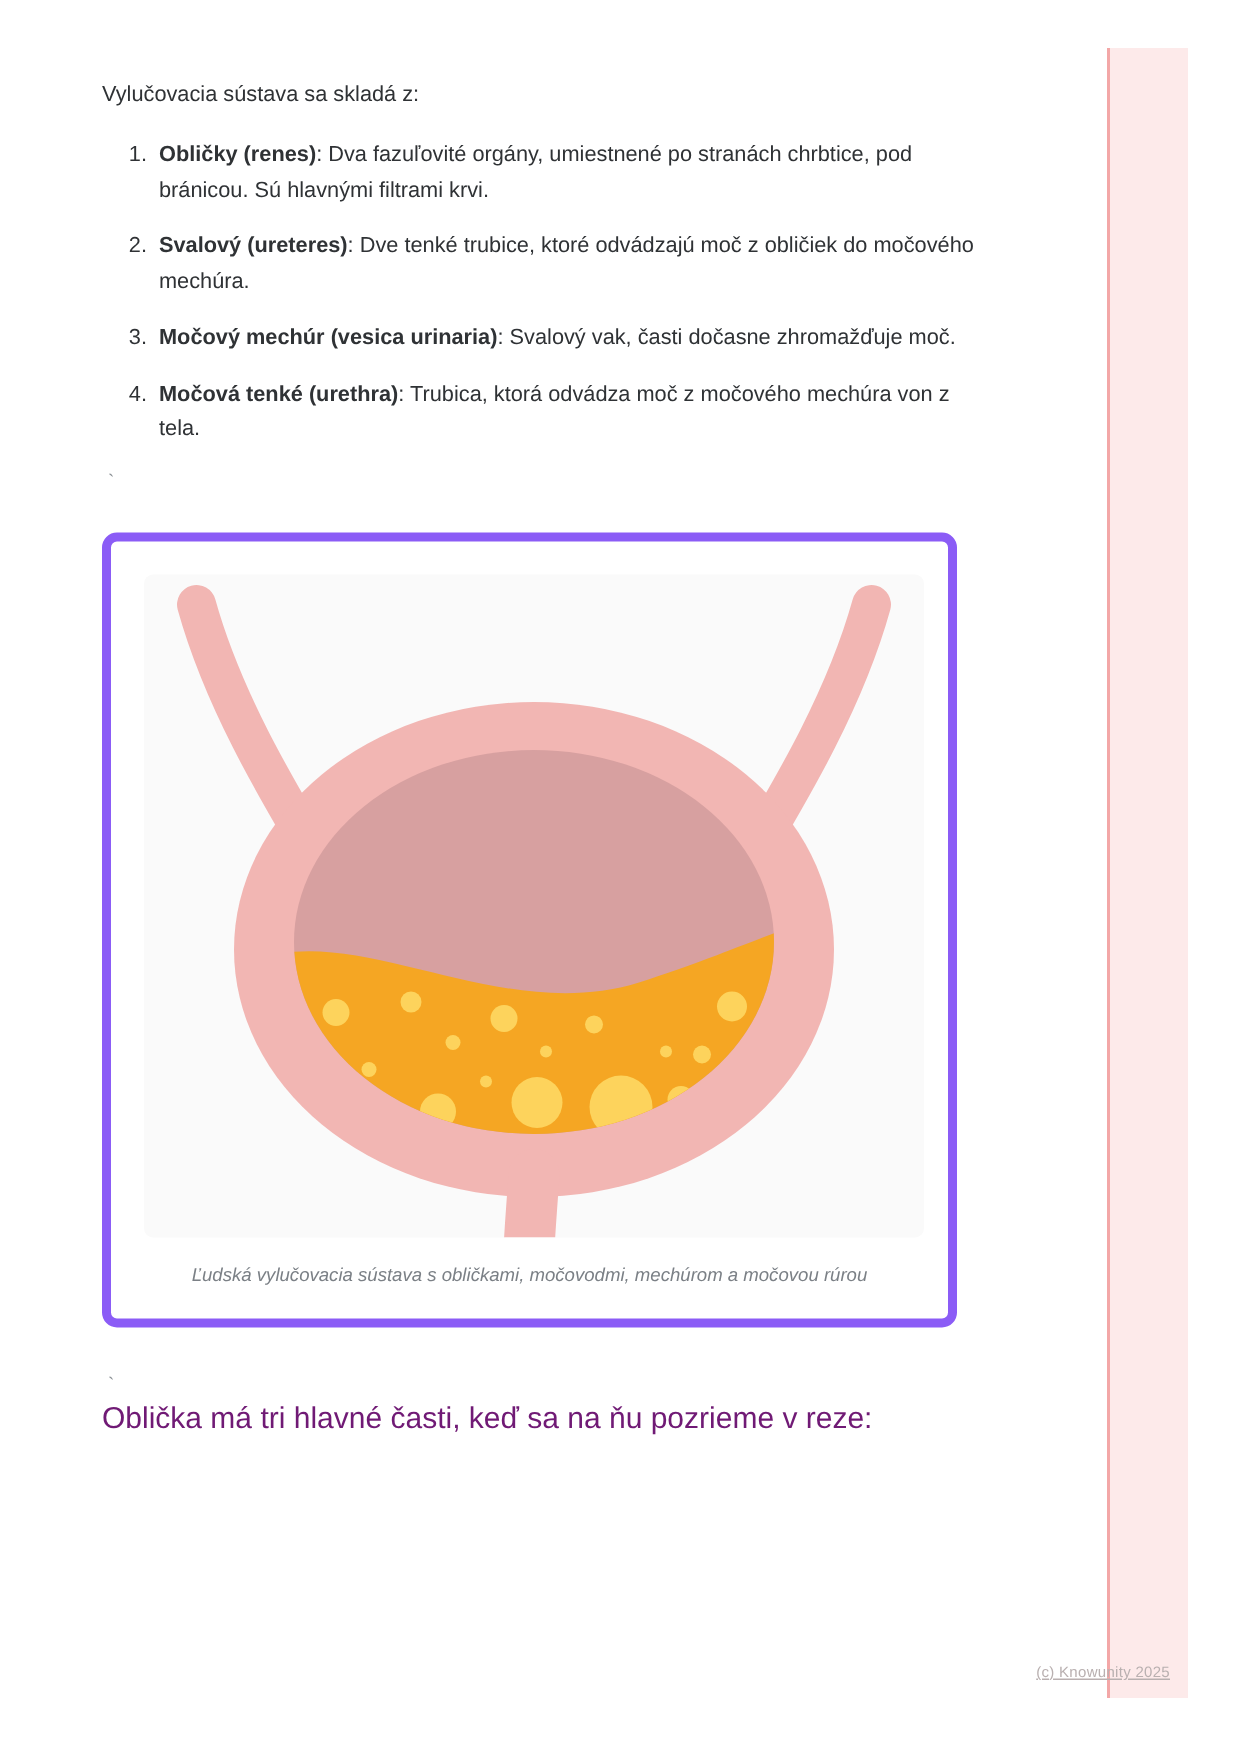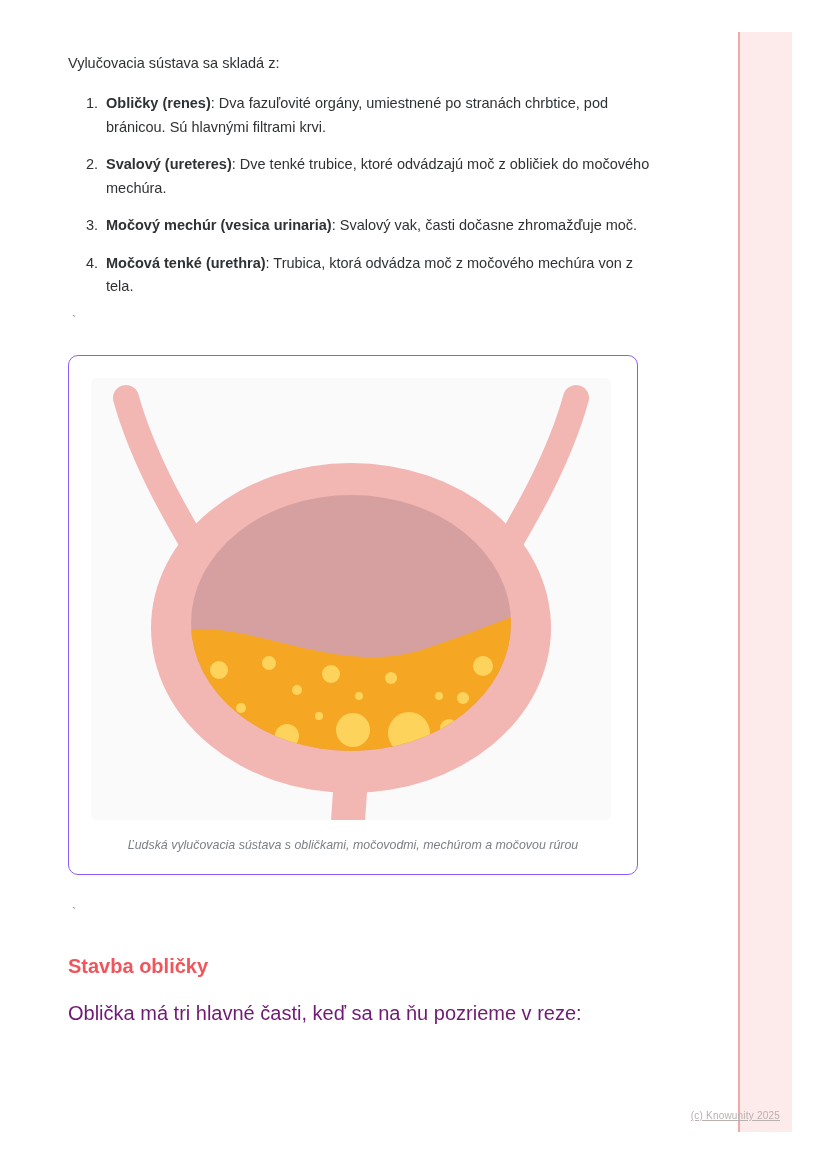--- a/index.html
+++ b/index.html
@@ -60,21 +60,21 @@
     font-size: 13px;
     color: #8a8f94;
     margin: 14px 0 0 4px;
     height: 16px;
   }
   .tick.second { margin-top: 30px; }
 
   .figure-card {
     margin-top: 26px;
     width: 570px;
-    border: 1px solid #8b5cf6;
+    border: 6px solid #8b5cf6;
     border-radius: 10px;
     background: #ffffff;
     padding: 22px 22px 18px 22px;
   }
   .figure-inner {
     background: #fafafa;
     border-radius: 6px;
     width: 520px;
     height: 442px;
     display: flex;
@@ -177,17 +177,16 @@
           <circle cx="348" cy="318" r="4" fill="#fdd35c"></circle>
           <circle cx="228" cy="338" r="4" fill="#fdd35c"></circle>
         </g>
       </svg>
     </div>
     <div class="figure-caption">Ľudská vylučovacia sústava s obličkami, močovodmi, mechúrom a močovou rúrou</div>
   </div>
 
   <div class="tick second">`</div>
 
-  <h2 class="section-title">Stavba obličky</h2>
   <p class="section-text">Oblička má tri hlavné časti, keď sa na ňu pozrieme v reze:</p>
 </div>
 
 <div class="watermark">(c) Knowunity 2025</div>
 
 </body></html>

